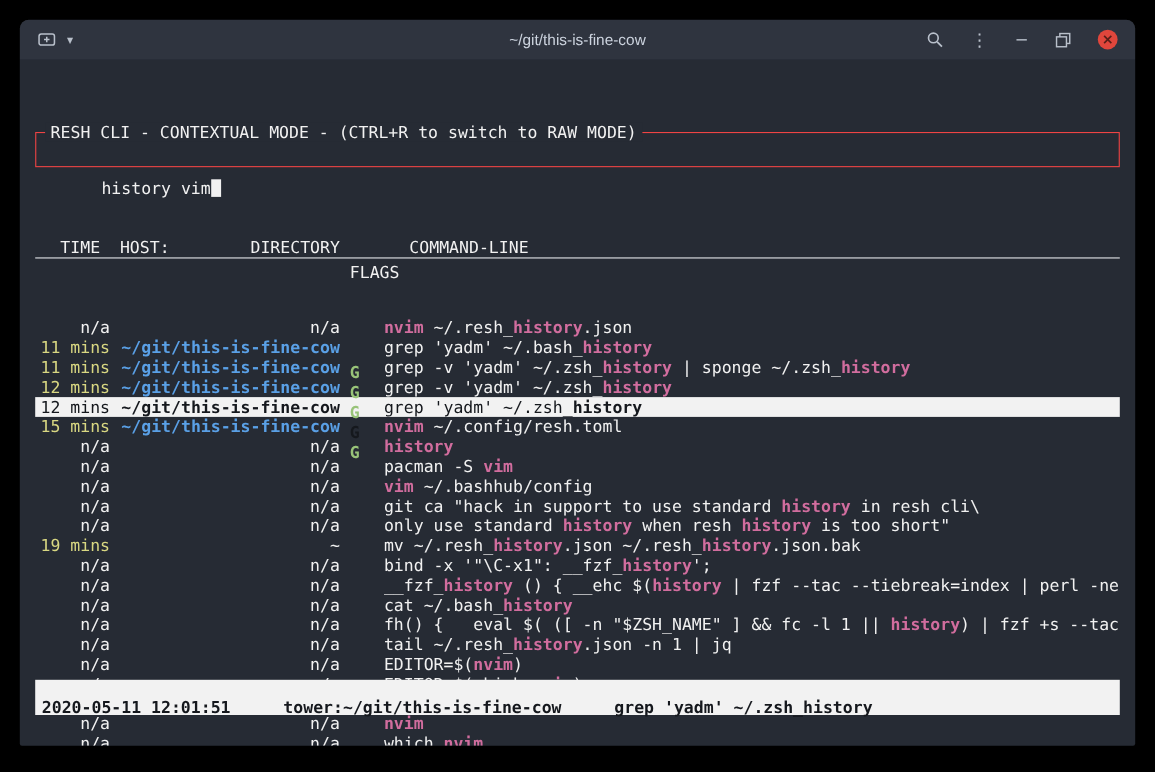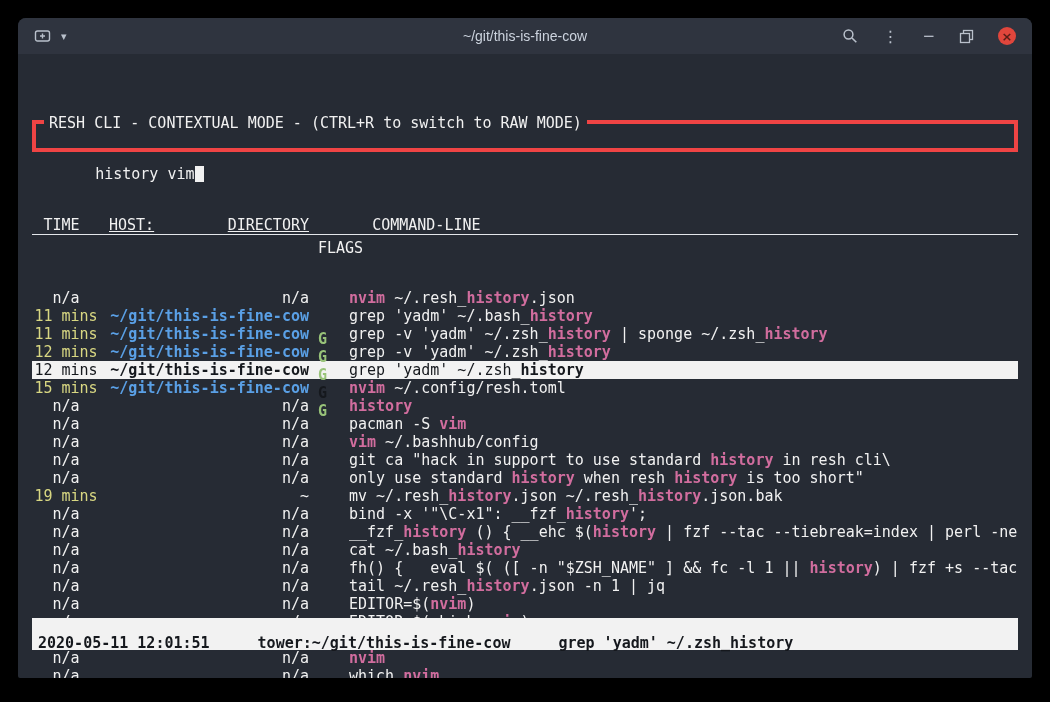--- a/index.html
+++ b/index.html
@@ -41,39 +41,39 @@
     background: var(--close-red); color: #571d17;
     font-size: 13px; font-weight: bold; line-height: 1;
   }
   .term {
     position: relative; height: 624px; padding: 12px 14px 0;
     font-family: "DejaVu Sans Mono", monospace;
     font-size: 15px; line-height: 18px; color: var(--fg);
     overflow: hidden; white-space: pre;
   }
   .search-box {
-    position: relative; border: 4px solid #ef4444; height: 32px;
+    position: relative; border: 1px solid #ef4444; height: 32px;
     padding: 5px 5px 0; margin-bottom: 10px;
   }
   .box-title {
     position: absolute; top: -10px; left: 8px; padding: 0 5px;
     background: var(--term-bg);
   }
   .cursor {
     display: inline-block; width: 9px; height: 16px;
     background: #f1f1f1; vertical-align: -3px;
   }
   .row { display: flex; height: 18px; }
   .row.header { border-bottom: 1px solid #e3e6ea; height: 19px; }
   .cell { white-space: pre; display: block; }
-  .time  { flex: 0 0 68px; text-align: center; }
+  .time  { flex: 0 0 68px; text-align: right; }
   .host  { flex: 0 0 200px; margin-left: 9px; text-align: right; }
   .flags { flex: 0 0 22px; margin-left: 9px; font-weight: bold; color: var(--green); margin-top: 23px; }
   .cmd   { flex: 1 1 auto; margin-left: 9px; overflow: hidden; }
-  .header .host  { display: flex; justify-content: space-between; text-decoration: underline; }
+  .header .host  { display: flex; justify-content: space-between; }
   .header .flags { flex: 0 0 auto; color: var(--fg); font-weight: normal; }
   .header .cmd   { flex: 0 0 auto; }
   .time-y { color: var(--yellow); }
   .host-p { color: var(--blue); font-weight: bold; }
   .hl { color: var(--pink); font-weight: bold; }
   .row.selected { background: var(--sel-bg); }
   .row.selected span, .row.selected .flags, .row.selected .hl { color: var(--sel-fg) !important; }
   .statusbar {
     position: absolute; left: 14px; right: 14px; bottom: 28px; height: 19px;
     background: var(--sel-bg); color: var(--sel-fg); font-weight: bold;

